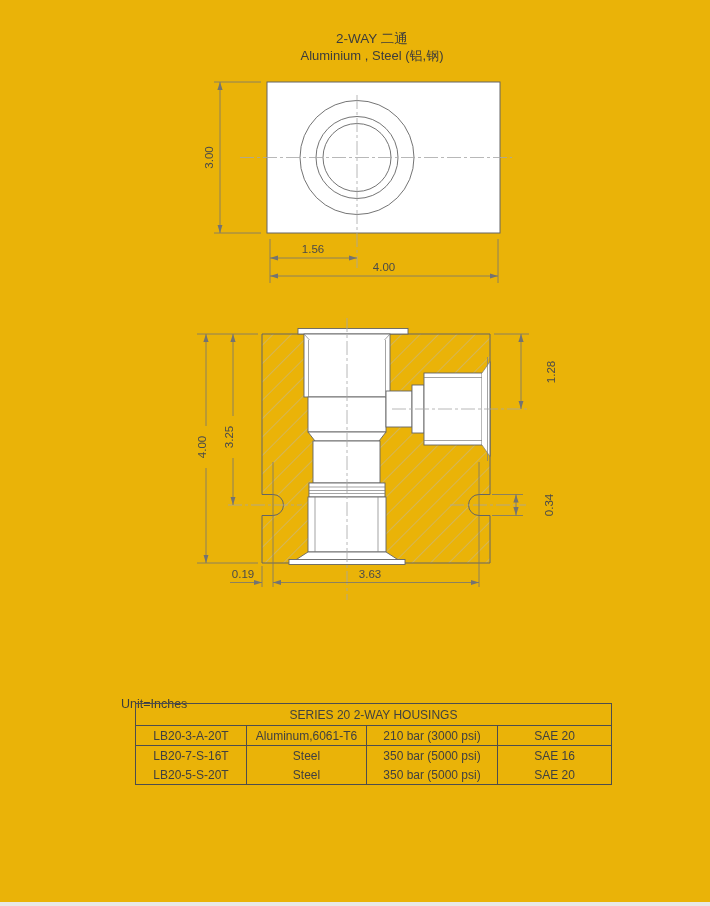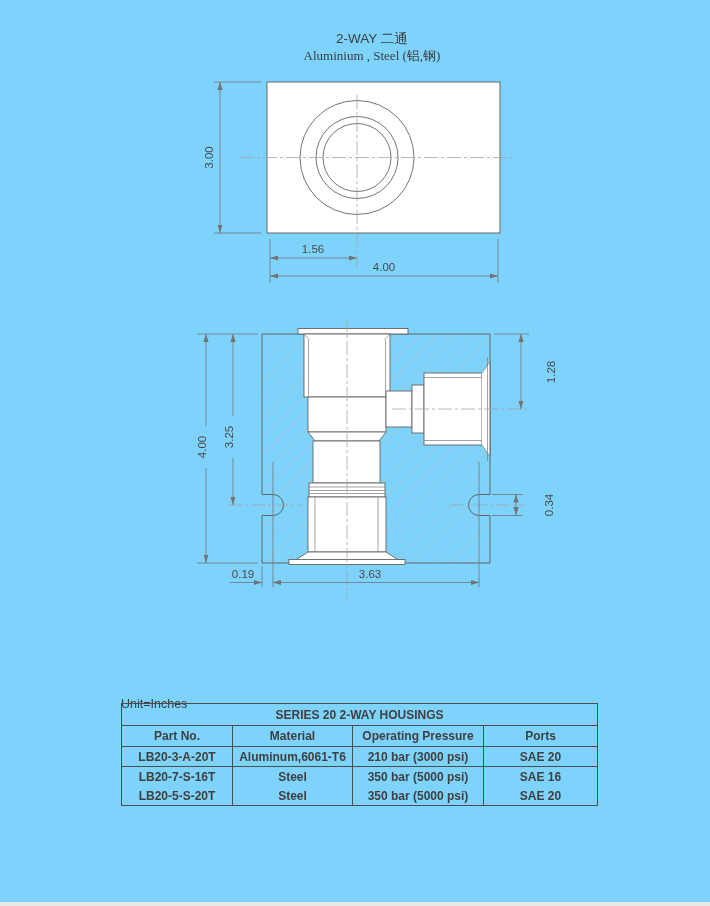--- a/index.html
+++ b/index.html
@@ -1,25 +1,25 @@
 <!DOCTYPE html>
 <html><head>
 <meta charset="utf-8">
 <style>
   html,body{margin:0;padding:0;background:#ffffff;}
-  #page{position:relative;width:710px;height:906px;background:#7dd3fc;overflow:hidden;
+  #page{position:relative;width:710px;height:906px;background:#eab308;overflow:hidden;
         font-family:"Liberation Sans",sans-serif;color:#3d3d3d;}
   #drawing-title{position:absolute;left:37px;top:30px;width:670px;text-align:center;
         line-height:17px;font-size:13.5px;color:#3c3c3c;}
-  #drawing-title .sub{font-size:13px;font-family:Liberation Serif, serif;}
+  #drawing-title .sub{font-size:13px;}
   #drawing-svg{position:absolute;left:0;top:0;}
   svg text{font-family:"Liberation Sans",sans-serif;font-size:11.5px;fill:#4a4a4a;}
   #unit-label{position:absolute;left:121px;top:697px;font-size:12.5px;color:#3c3c3c;}
-  #spec-table{position:absolute;left:121px;top:703px;width:476px;border-collapse:collapse;
-        font-size:12px;color:#404040;table-layout:fixed;font-weight:bold;}
+  #spec-table{position:absolute;left:135px;top:703px;width:476px;border-collapse:collapse;
+        font-size:12px;color:#404040;table-layout:fixed;}
   #spec-table td{border:1px solid #4d4d4d;text-align:center;padding:0;height:19px;
         overflow:hidden;white-space:nowrap;}
   #spec-table tr.title-row td{height:21px;}
   #spec-table tr.header-row td{height:20px;}
   #spec-table tr.pair-bottom td{border-top:none;}
   #spec-table tr.pair-top td{border-bottom:none;}
   #footer-strip{position:absolute;left:0;bottom:0;width:710px;height:4px;background:#e8e8e8;}
 </style>
 </head>
 <body>
@@ -157,26 +157,20 @@
     <colgroup>
       <col style="width:111px">
         <col style="width:120px">
         <col style="width:131px">
         <col style="width:114px">
     </colgroup>
     <tbody>
       <tr class="title-row">
         <td colspan="4">SERIES 20 2-WAY HOUSINGS</td>
       </tr>
-      <tr class="header-row">
-        <td>Part No.</td>
-        <td>Material</td>
-        <td>Operating Pressure</td>
-        <td>Ports</td>
-      </tr>
       <tr class="pair-bottom">
         <td>LB20-3-A-20T</td>
         <td>Aluminum,6061-T6</td>
         <td>210 bar (3000 psi)</td>
         <td>SAE 20</td>
       </tr>
       <tr class="pair-top">
         <td>LB20-7-S-16T</td>
         <td>Steel</td>
         <td>350 bar (5000 psi)</td>

